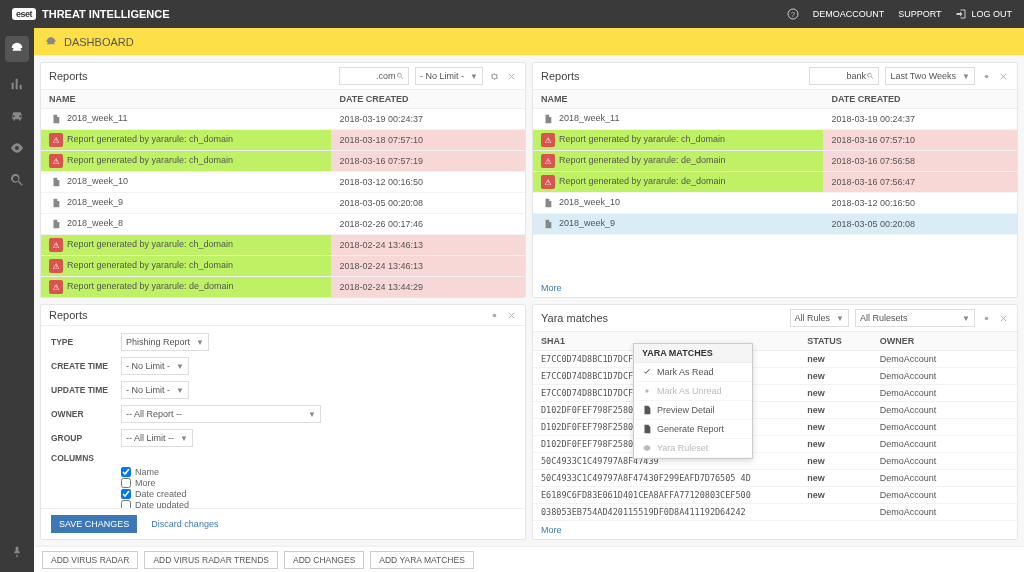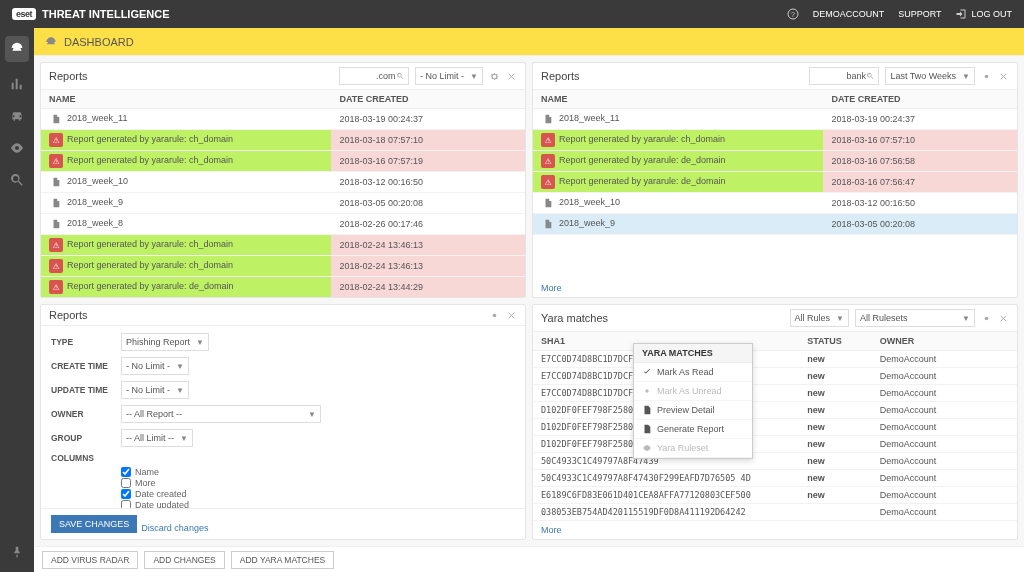--- a/index.html
+++ b/index.html
@@ -42,21 +42,21 @@
   .row-icon.file svg { width:10px; height:10px; fill:#888; }
   .more-link { font-size:9px; color:#3b78b5; padding:4px 8px; cursor:pointer;}
   
   .form-row { display:flex; align-items:center; padding:3px 10px; font-size:9px; color:#555;}
   .form-label { width:70px; font-weight:bold; font-size:8.5px; text-transform:uppercase;}
   .form-row .select, .form-row .input { flex:0 0 auto; }
   .select.wide { width: 200px; justify-content:space-between;}
   .col-checks { padding-left:80px; font-size:9px; color:#666;}
   .col-checks label { display:flex; align-items:center; gap:4px; margin:1px 0;}
   .col-checks input { width:10px; height:10px;}
-  .panel-footer { padding:6px 10px; border-top:1px solid #eee; display:flex; gap:4px; align-items:flex-end; margin-top:auto;}
+  .panel-footer { padding:6px 10px; border-top:1px solid #eee; display:flex; gap:14px; align-items:center; margin-top:auto;}
   .btn-primary { background:#3b78b5; color:#fff; border:none; padding:4px 8px; font-size:9px; cursor:pointer;}
   .link { color:#3b78b5; font-size:9px; cursor:pointer;}
   
   .ctx-menu { position:absolute; background:#fff; border:1px solid #ccc; box-shadow:0 2px 6px rgba(0,0,0,.15); font-size:9px; width:120px; z-index:50;}
   .ctx-title { padding:4px 8px; background:#f5f5f5; color:#333; border-bottom:1px solid #eee; font-weight:bold;}
   .ctx-item { padding:4px 8px; display:flex; align-items:center; gap:5px; color:#555; border-bottom:1px solid #f5f5f5; cursor:pointer;}
   .ctx-item.disabled { color:#bbb; }
   .ctx-item svg { width:10px; height:10px; fill:currentColor;}
   
   .bottom-bar { position:absolute; left:34px; right:0; bottom:0; height:26px; background:#fff; border-top:1px solid #eee; display:flex; align-items:center; padding:0 8px; gap:6px;}
@@ -473,16 +473,17 @@
             <span>Yara Ruleset</span>
           </div>
         </div>
     </div>
   </div>
 </div>
 
 <div class="bottom-bar">
   <div id="bottom-buttons" style="display:flex;gap:6px;">
       <button class="btn-outline">ADD VIRUS RADAR</button>
+      <button class="btn-outline">ADD VIRUS RADAR TRENDS</button>
       <button class="btn-outline">ADD CHANGES</button>
       <button class="btn-outline">ADD YARA MATCHES</button>
     </div>
 </div>
 
 </body></html>

